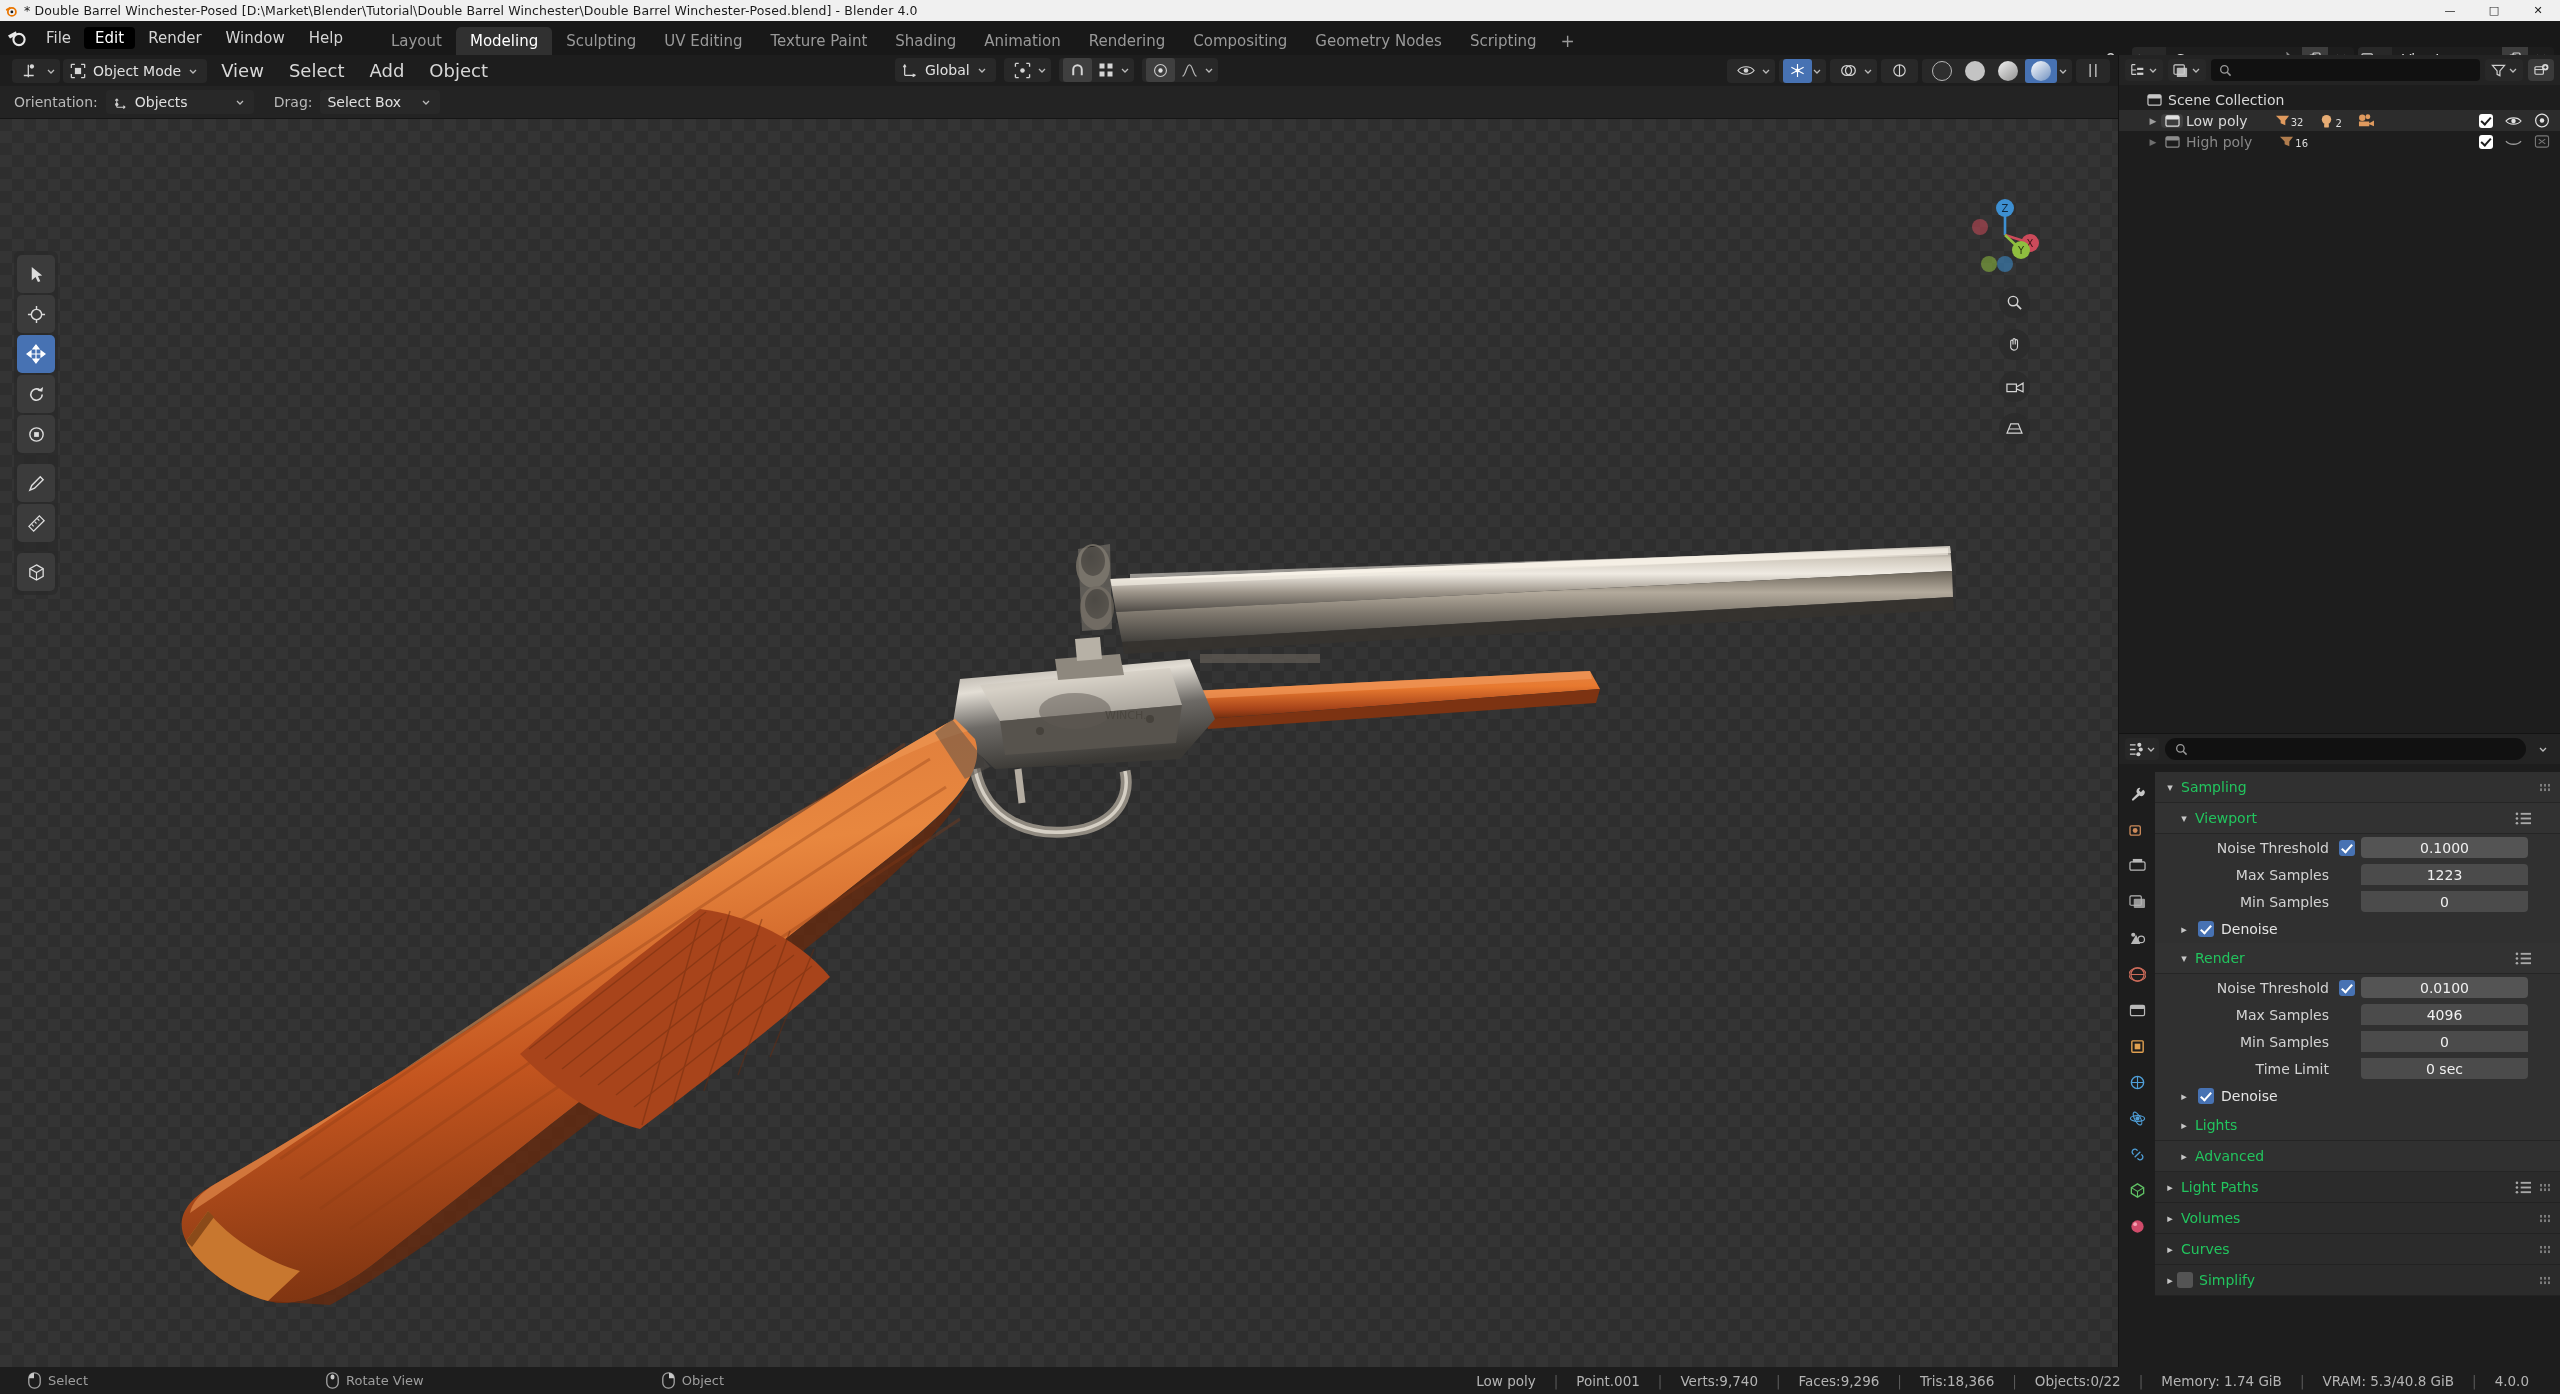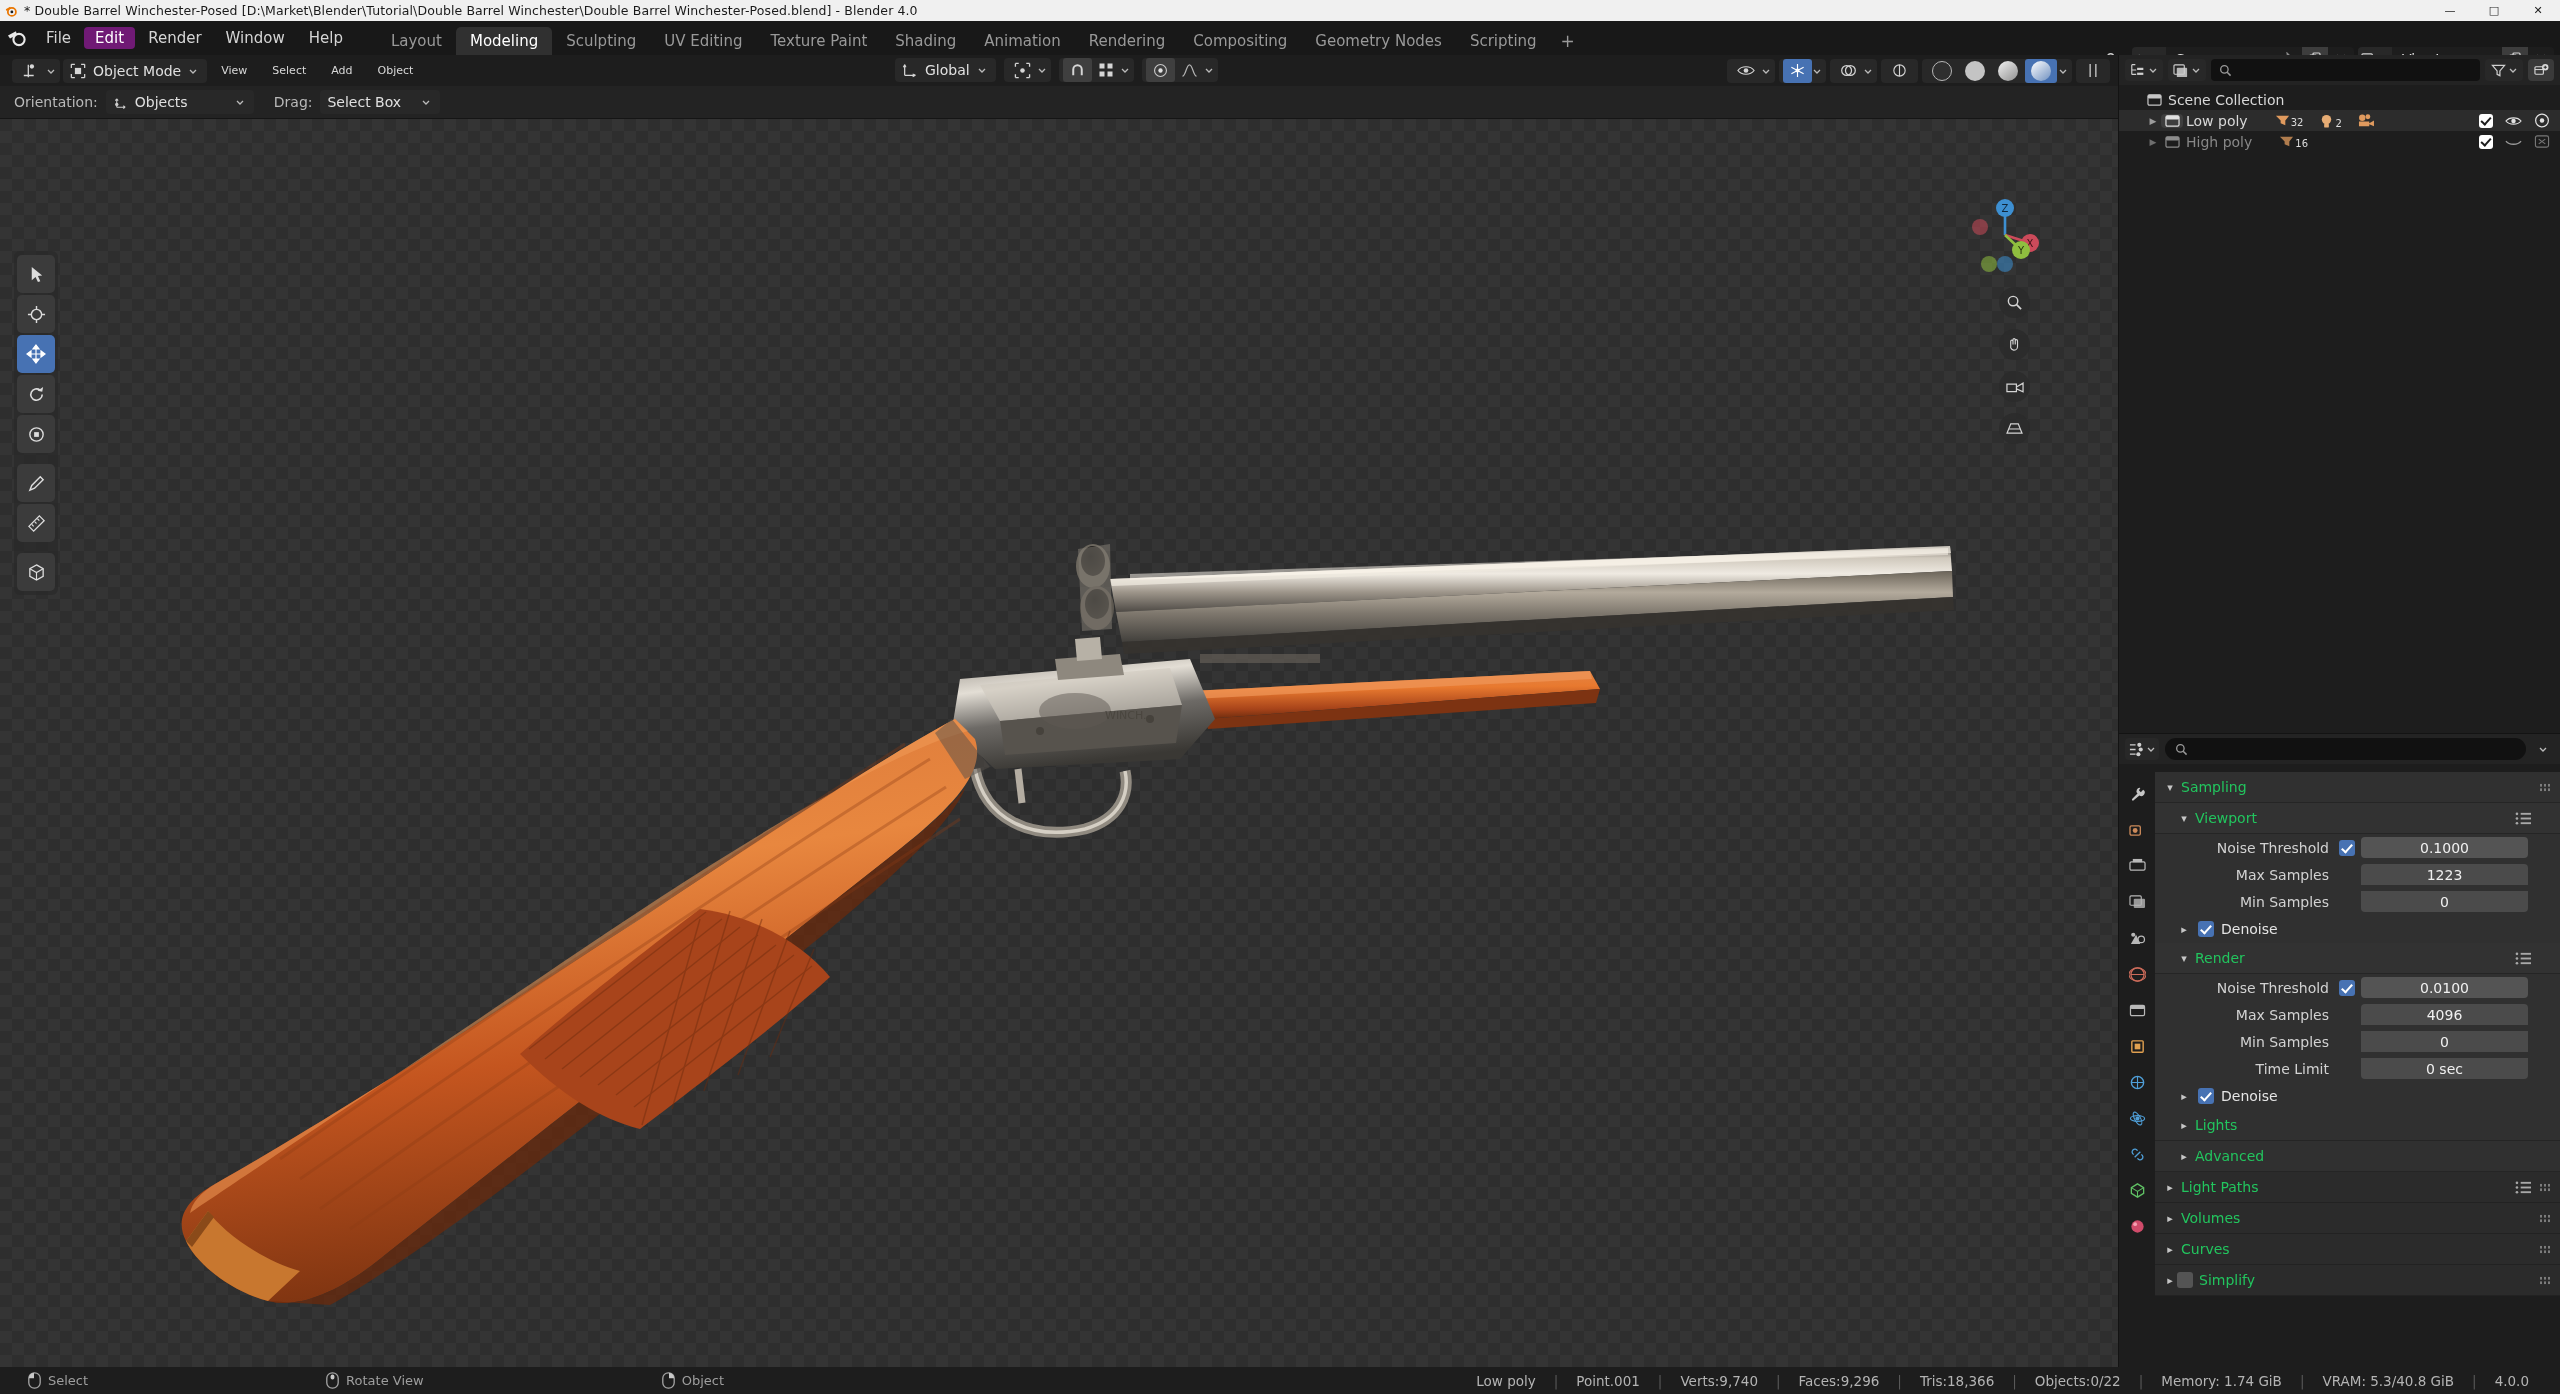--- a/index.html
+++ b/index.html
@@ -30,21 +30,21 @@
   .topbar {
     position:absolute; left:0; top:21px; width:2560px; height:34px;
     background:#181818; display:flex; align-items:center;
   }
   .blender-logo { width:34px; height:34px; display:flex; align-items:center; justify-content:center; }
   .menu { display:flex; align-items:center; height:34px; }
   .menu-item {
     padding:2px 11px; font-size:15px; color:#d5d5d5; border-radius:4px;
     height:22px; display:flex; align-items:center; margin:0 1px;
   }
-  .menu-item.active { background:#701a75; color:#fff; }
+  .menu-item.active { background:#000000; color:#fff; }
   .ws-tabs { display:flex; align-items:flex-end; height:34px; margin-left:22px; }
   .ws-tab {
     font-size:15px; color:#999; padding:0 14px; height:28px; display:flex; align-items:center;
     border-radius:5px 5px 0 0;
   }
   .ws-tab.active { background:#303030; color:#fff; }
   .ws-add { font-size:17px; color:#9a9a9a; padding:0 10px; height:28px; display:flex; align-items:center; }
 
   .topbar-right { position:absolute; right:6px; top:21px; height:34px; display:flex; align-items:center; gap:4px; }
   .scene-field {
@@ -76,21 +76,21 @@
   .hdr-group {
     display:flex; align-items:center; height:24px; background:#282828; border-radius:4px;
     padding:0 4px;
   }
   .hdr-btn {
     height:24px; min-width:26px; padding:0 6px; display:flex; align-items:center;
     justify-content:center; color:#d4d4d4; font-size:14px; border-radius:3px;
   }
   .hdr-btn.sel { background:#4772b3; }
   .hdr-btn.on { background:#3f3f3f; }
-  .hdr-menu { font-size:11px; color:#d8d8d8; padding:0 11px; height:24px;
+  .hdr-menu { font-size:18px; color:#d8d8d8; padding:0 11px; height:24px;
               display:flex; align-items:center; border-radius:4px; }
   .chev { width:10px; height:10px; flex:none; }
   .lbl-small { font-size:14px; color:#b9b9b9; }
 
   .tool-dd {
     display:flex; align-items:center; gap:7px; height:24px; background:#282828;
     border-radius:4px; padding:0 9px 0 7px; font-size:14px; color:#e0e0e0;
   }
 
   .vp-header-right { position:absolute; right:8px; top:0; height:31px;

